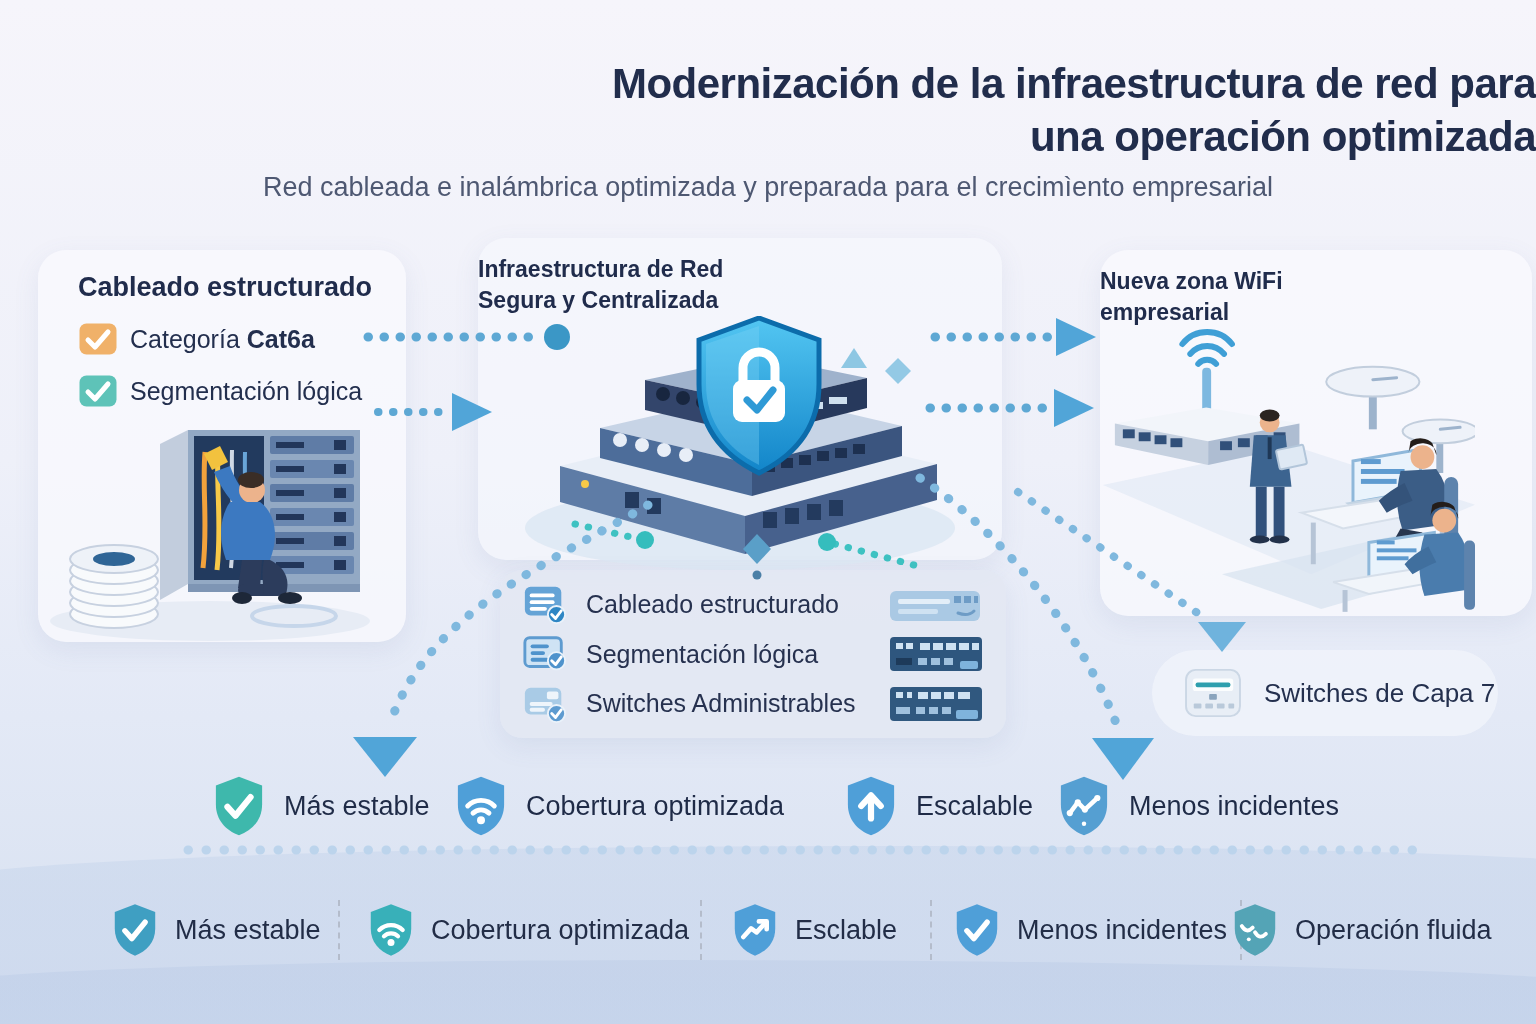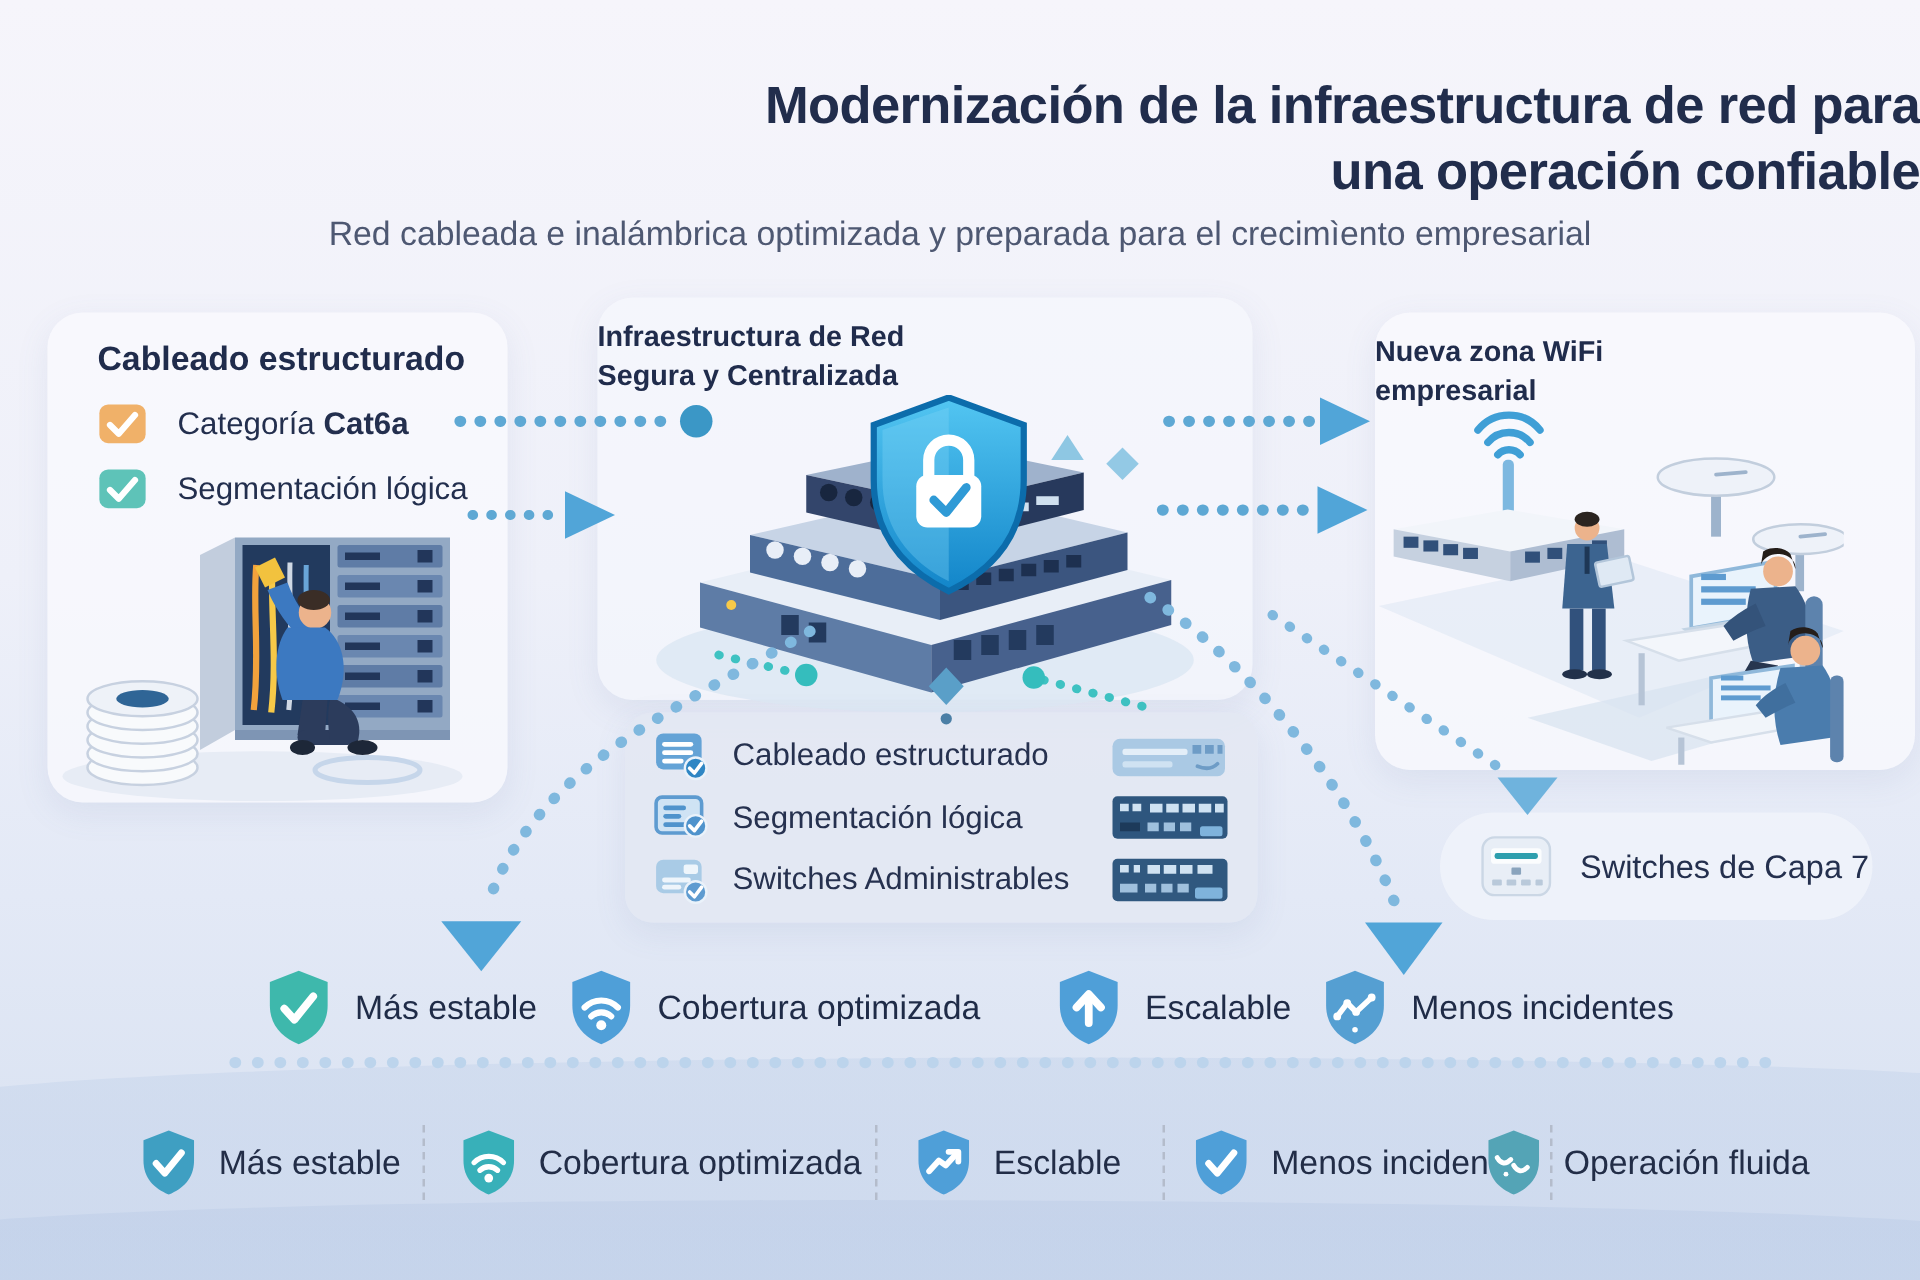--- a/index.html
+++ b/index.html
@@ -21,21 +21,21 @@
   .panel-center{left:478px;top:238px;width:524px;height:322px;background:rgba(246,248,253,.6);}
   .panel-right{left:1100px;top:250px;width:432px;height:366px;}
   .panel-list{left:500px;top:570px;width:506px;height:168px;border-radius:22px;
     background:rgba(226,231,243,.88);display:flex;flex-direction:column;justify-content:space-evenly;padding:6px 22px;box-sizing:border-box;}
   .panel-capa3{left:1152px;top:650px;width:346px;height:86px;border-radius:44px;
     background:rgba(240,243,250,.85);display:flex;align-items:center;gap:22px;padding-left:32px;box-sizing:border-box;}
 
   .panel h2{margin:0;color:#202c4c;font-weight:bold;}
   .lp-heading{position:absolute;left:40px;top:22px;font-size:27px;}
   .cp-heading,.rp-heading{width:100%;text-align:left;font-size:23px;line-height:1.35;padding-top:16px;}
-  .lp-row{position:absolute;left:40px;display:flex;align-items:center;gap:24px;}
+  .lp-row{position:absolute;left:40px;display:flex;align-items:center;gap:12px;}
   .lp-row1{top:72px;}
   .lp-row2{top:124px;}
   .lp-label{font-size:25px;color:#232f4e;}
   .lp-label b{font-weight:bold;}
 
   .feature-row{display:flex;align-items:center;gap:18px;}
   .feature-label{font-size:25px;color:#26314f;flex:1;}
   .capa3-label{font-size:26px;color:#24304e;}
 
   .b1-item,.b2-item{position:absolute;display:flex;align-items:center;}
@@ -50,21 +50,21 @@
 </style>
 </head>
 <body>
 
 <div class="canvas">
   <div class="bg-wave wave1"></div>
   <div class="bg-wave wave2"></div>
 
   <h1 class="title">
     <span>Modernización de la infraestructura de red para</span><br>
-    <span>una operación confiable</span>
+    <span>una operación optimizada</span>
   </h1>
   <p class="subtitle">Red cableada e inalámbrica optimizada y preparada para el crecimìento empresarial</p>
 
   <div class="panel panel-left">
     <h2 class="lp-heading">Cableado estructurado</h2>
     <div class="lp-row lp-row1">
       <svg width="40" height="34" viewBox="0 0 40 34">
         <rect x="1.5" y="1.5" width="37" height="31" rx="7" fill="#f0b169"></rect>
         <polyline points="10,18 17,25 30,10" fill="none" stroke="#fff" stroke-width="5" stroke-linecap="round" stroke-linejoin="round"></polyline>
       </svg>
@@ -479,21 +479,21 @@
   </div>
   <div class="divider" style="left:930px"></div>
   <div class="b2-item" style="left:952px">
     <svg width="50" height="56" viewBox="0 0 64 72">
       <path d="M32 3 L58 13 V34 C58 52 47 63 32 69 C17 63 6 52 6 34 V13 Z" fill="#4f9fd8"></path>
       <polyline points="19,37 28,47 45,26" fill="none" stroke="#fff" stroke-width="7" stroke-linecap="round" stroke-linejoin="round"></polyline>
     </svg>
     <span class="blabel">Menos incidentes</span>
   </div>
   <div class="divider" style="left:1240px"></div>
-  <div class="b2-item" style="left:1186px">
+  <div class="b2-item" style="left:1230px">
     <svg width="50" height="56" viewBox="0 0 64 72">
       <path d="M32 3 L58 13 V34 C58 52 47 63 32 69 C17 63 6 52 6 34 V13 Z" fill="#54a4b6"></path>
       <path d="M15 31 q6 10 14 2" fill="none" stroke="#fff" stroke-width="5" stroke-linecap="round"></path>
       <path d="M32 39 q6 10 14 2" fill="none" stroke="#fff" stroke-width="5" stroke-linecap="round"></path>
       <circle cx="24" cy="48" r="2.5" fill="#fff"></circle>
     </svg>
     <span class="blabel">Operación fluida</span>
   </div>
 
   <svg class="overlay" width="1536" height="1024" viewBox="0 0 1536 1024">

